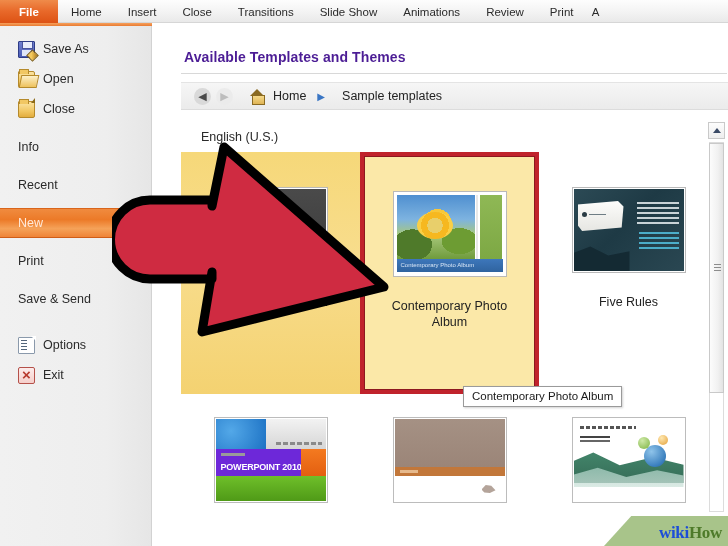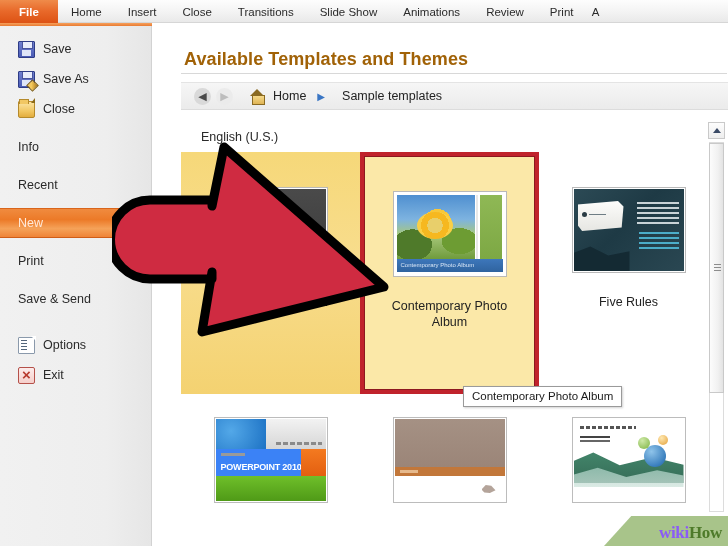--- a/index.html
+++ b/index.html
@@ -185,22 +185,22 @@
   }
 
   
   #content {
     position: absolute; top: 26px; left: 153px;
     width: 575px; height: 520px;
     background: #ffffff;
   }
   #content-title {
     position: absolute; left: 31px; top: 23px;
-    font-size: 18px; font-weight: bold;
-    color: #a16207;
+    font-size: 14px; font-weight: bold;
+    color: #4c1d95;
     letter-spacing: 0.1px;
   }
   #title-rule {
     position: absolute; left: 28px; top: 47px;
     width: 546px; height: 1px;
     background: #d8d8d8;
   }
 
   
   #breadcrumb {
@@ -409,21 +409,21 @@
     position: absolute; right: 0; top: 0; width: 54%; height: 37%;
     background: linear-gradient(to bottom, #f2f2f2, #d6d6d6);
   }
   .th-ppt .q-gray .minitext {
     position: absolute; right: 4px; bottom: 4px;
     width: 46px; height: 3px;
     background: repeating-linear-gradient(to right, #8a8a8a 0 5px, transparent 5px 7px);
   }
   .th-ppt .band {
     position: absolute; left: 0; top: 37%; width: 78%; height: 32%;
-    background: #3b82f6;
+    background: #6d28d9;
   }
   .th-ppt .band .eyebrow {
     position: absolute; left: 5px; top: 4px;
     width: 24px; height: 3px;
     background: #9a9a9a;
   }
   .th-ppt .band .big {
     position: absolute; left: 5px; bottom: 4px;
     color: #ffffff; font-size: 9px; font-weight: bold;
     letter-spacing: -0.2px;
@@ -580,21 +580,21 @@
     background: #a8c48a;
     clip-path: polygon(22% 0, 100% 0, 100% 100%, 0 100%);
   }
   #wikihow .txt {
     position: absolute; right: 6px; bottom: 3px;
     font-size: 17px;
     font-weight: bold;
     font-family: "Liberation Serif", serif;
     letter-spacing: -0.3px;
   }
-  #wikihow .wiki { color: #8b5cf6; }
+  #wikihow .wiki { color: #1d4ed8; }
   #wikihow .how  { color: #4e7a2a; }
 </style>
 </head>
 <body>
 
 <div id="app">
 
   <div id="ribbon">
     <div id="ribbon-tabs">
       <div class="tab file-tab">
@@ -629,32 +629,32 @@
         </div>
     </div>
   </div>
   <div id="ribbon-underline"></div>
   <div id="ribbon-underline-rest"></div>
 
   <div id="backstage-sidebar">
 
     <div style="height:8px"></div>
 
-    <div class="side-item">
-      <span class="ic icon-save"></span>
-      <span class="label">Save</span>
-    </div>
 
     <div class="side-item">
       <span class="ic icon-saveas">
           <i class="pen"></i>
         </span>
       <span class="label">Save As</span>
     </div>
 
+    <div class="side-item">
+      <span class="ic icon-folder"></span>
+      <span class="label">Open</span>
+    </div>
 
     <div class="side-item">
       <span class="ic icon-folderclose"></span>
       <span class="label">Close</span>
     </div>
 
     <div class="side-sep"></div>
 
     <div class="side-item no-icon">
       <span class="label">Info</span>

